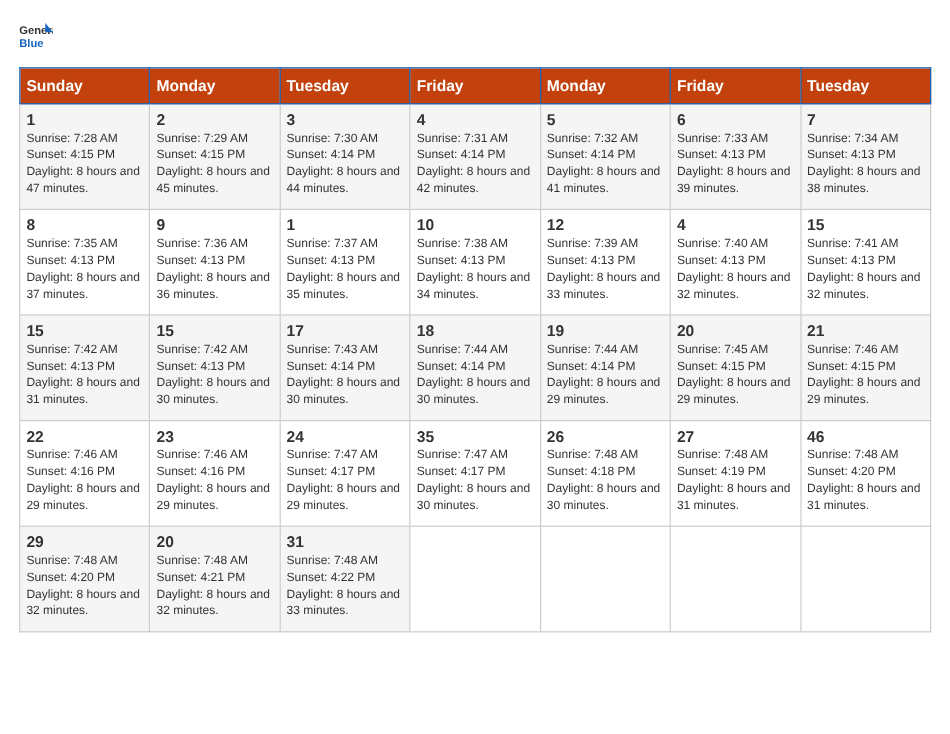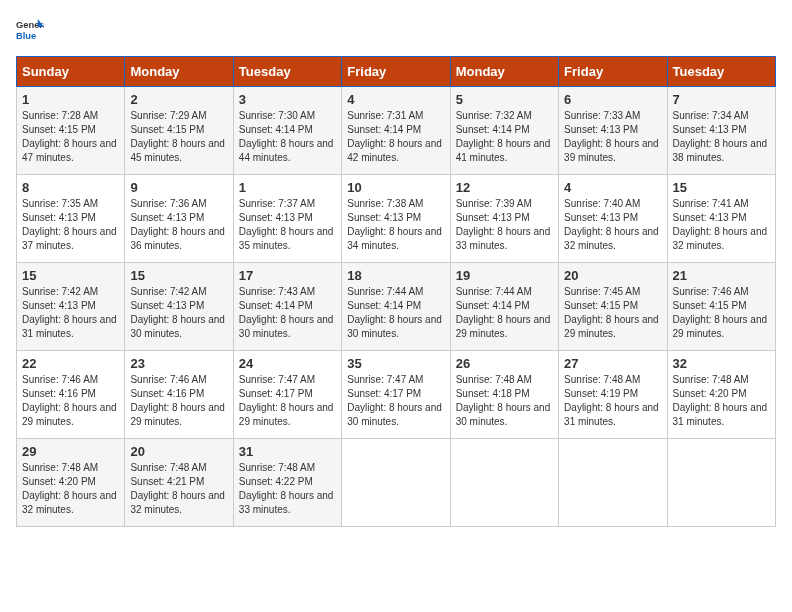--- a/index.html
+++ b/index.html
@@ -133,21 +133,21 @@
         <td><span class="day-num">20</span><span class="cell-text">Sunrise: 7:45 AM<br>Sunset: 4:15 PM<br>Daylight: 8 hours and 29 minutes.</span></td>
         <td><span class="day-num">21</span><span class="cell-text">Sunrise: 7:46 AM<br>Sunset: 4:15 PM<br>Daylight: 8 hours and 29 minutes.</span></td>
       </tr>
       <tr>
         <td><span class="day-num">22</span><span class="cell-text">Sunrise: 7:46 AM<br>Sunset: 4:16 PM<br>Daylight: 8 hours and 29 minutes.</span></td>
         <td><span class="day-num">23</span><span class="cell-text">Sunrise: 7:46 AM<br>Sunset: 4:16 PM<br>Daylight: 8 hours and 29 minutes.</span></td>
         <td><span class="day-num">24</span><span class="cell-text">Sunrise: 7:47 AM<br>Sunset: 4:17 PM<br>Daylight: 8 hours and 29 minutes.</span></td>
         <td><span class="day-num">35</span><span class="cell-text">Sunrise: 7:47 AM<br>Sunset: 4:17 PM<br>Daylight: 8 hours and 30 minutes.</span></td>
         <td><span class="day-num">26</span><span class="cell-text">Sunrise: 7:48 AM<br>Sunset: 4:18 PM<br>Daylight: 8 hours and 30 minutes.</span></td>
         <td><span class="day-num">27</span><span class="cell-text">Sunrise: 7:48 AM<br>Sunset: 4:19 PM<br>Daylight: 8 hours and 31 minutes.</span></td>
-        <td><span class="day-num">32</span><span class="cell-text">Sunrise: 7:48 AM<br>Sunset: 4:20 PM<br>Daylight: 8 hours and 31 minutes.</span></td>
+        <td><span class="day-num">46</span><span class="cell-text">Sunrise: 7:48 AM<br>Sunset: 4:20 PM<br>Daylight: 8 hours and 31 minutes.</span></td>
       </tr>
       <tr>
         <td><span class="day-num">29</span><span class="cell-text">Sunrise: 7:48 AM<br>Sunset: 4:20 PM<br>Daylight: 8 hours and 32 minutes.</span></td>
         <td><span class="day-num">20</span><span class="cell-text">Sunrise: 7:48 AM<br>Sunset: 4:21 PM<br>Daylight: 8 hours and 32 minutes.</span></td>
         <td><span class="day-num">31</span><span class="cell-text">Sunrise: 7:48 AM<br>Sunset: 4:22 PM<br>Daylight: 8 hours and 33 minutes.</span></td>
         <td class="empty-cell"></td>
         <td class="empty-cell"></td>
         <td class="empty-cell"></td>
         <td class="empty-cell"></td>
       </tr>

